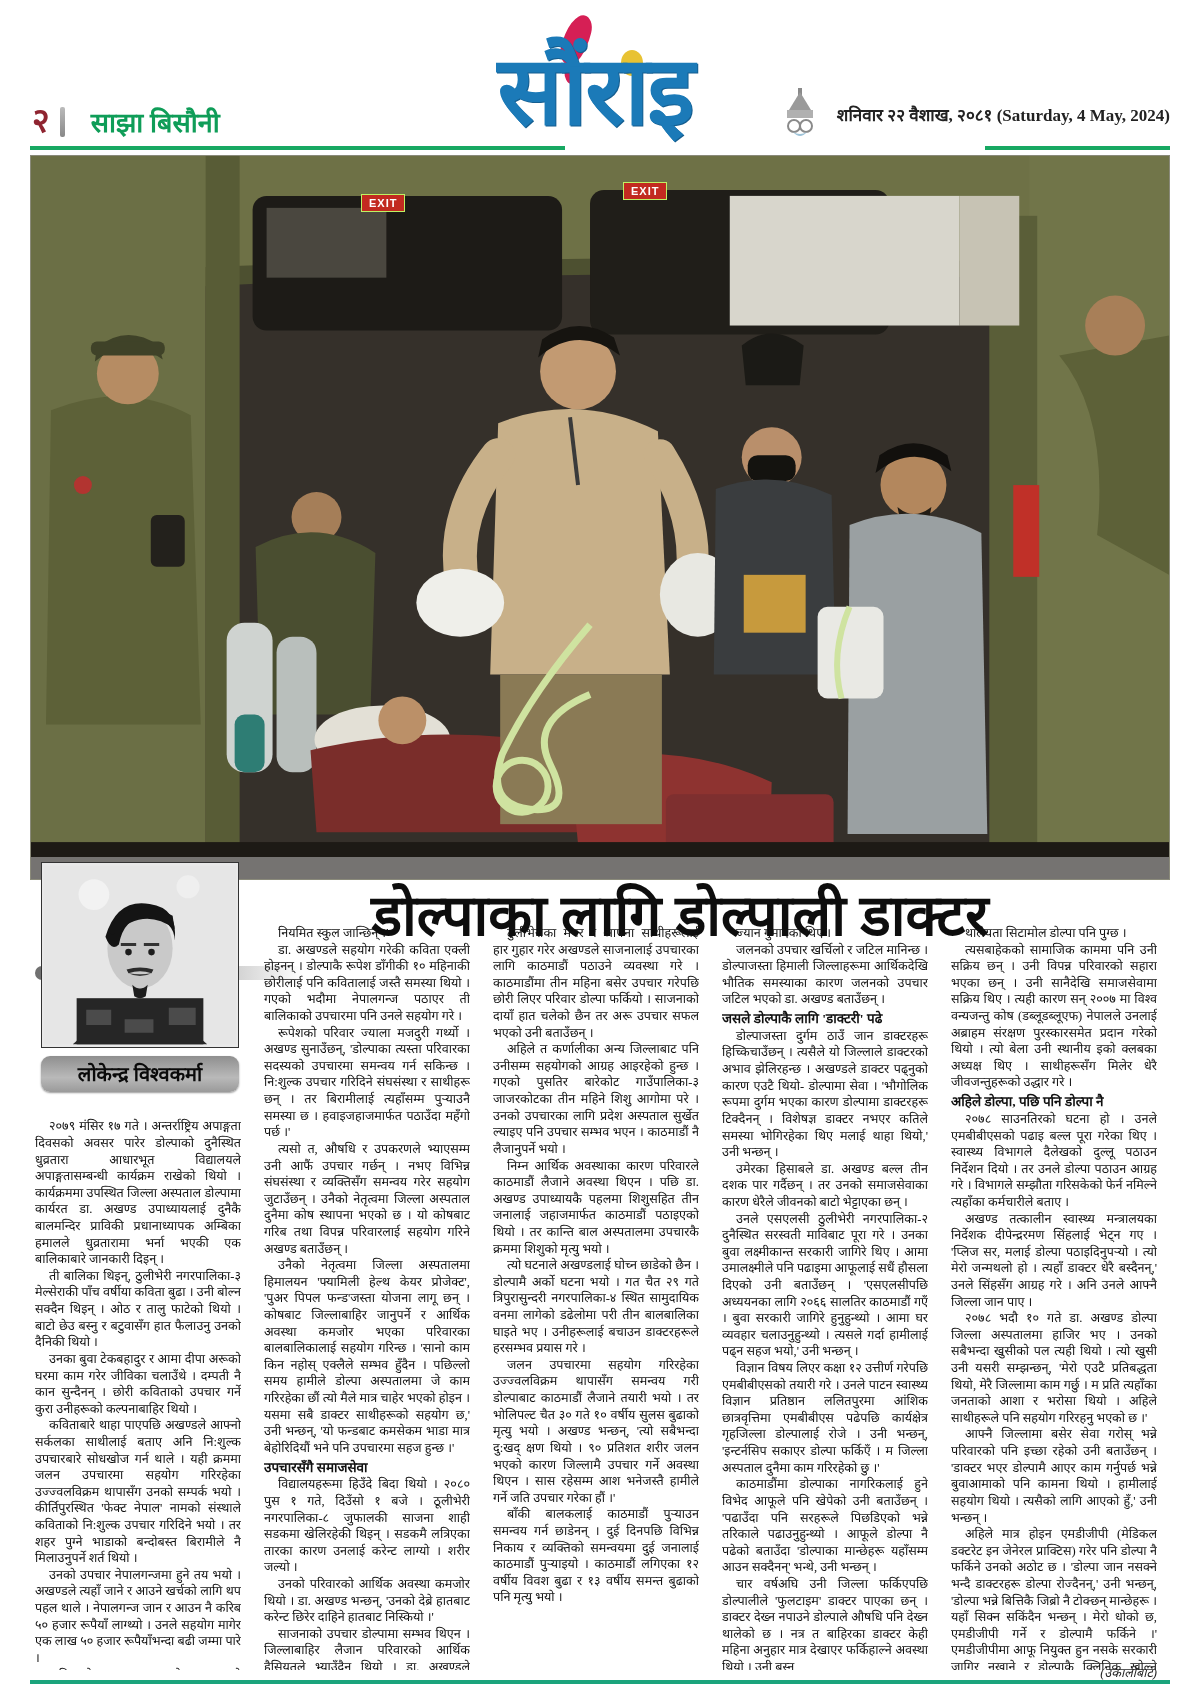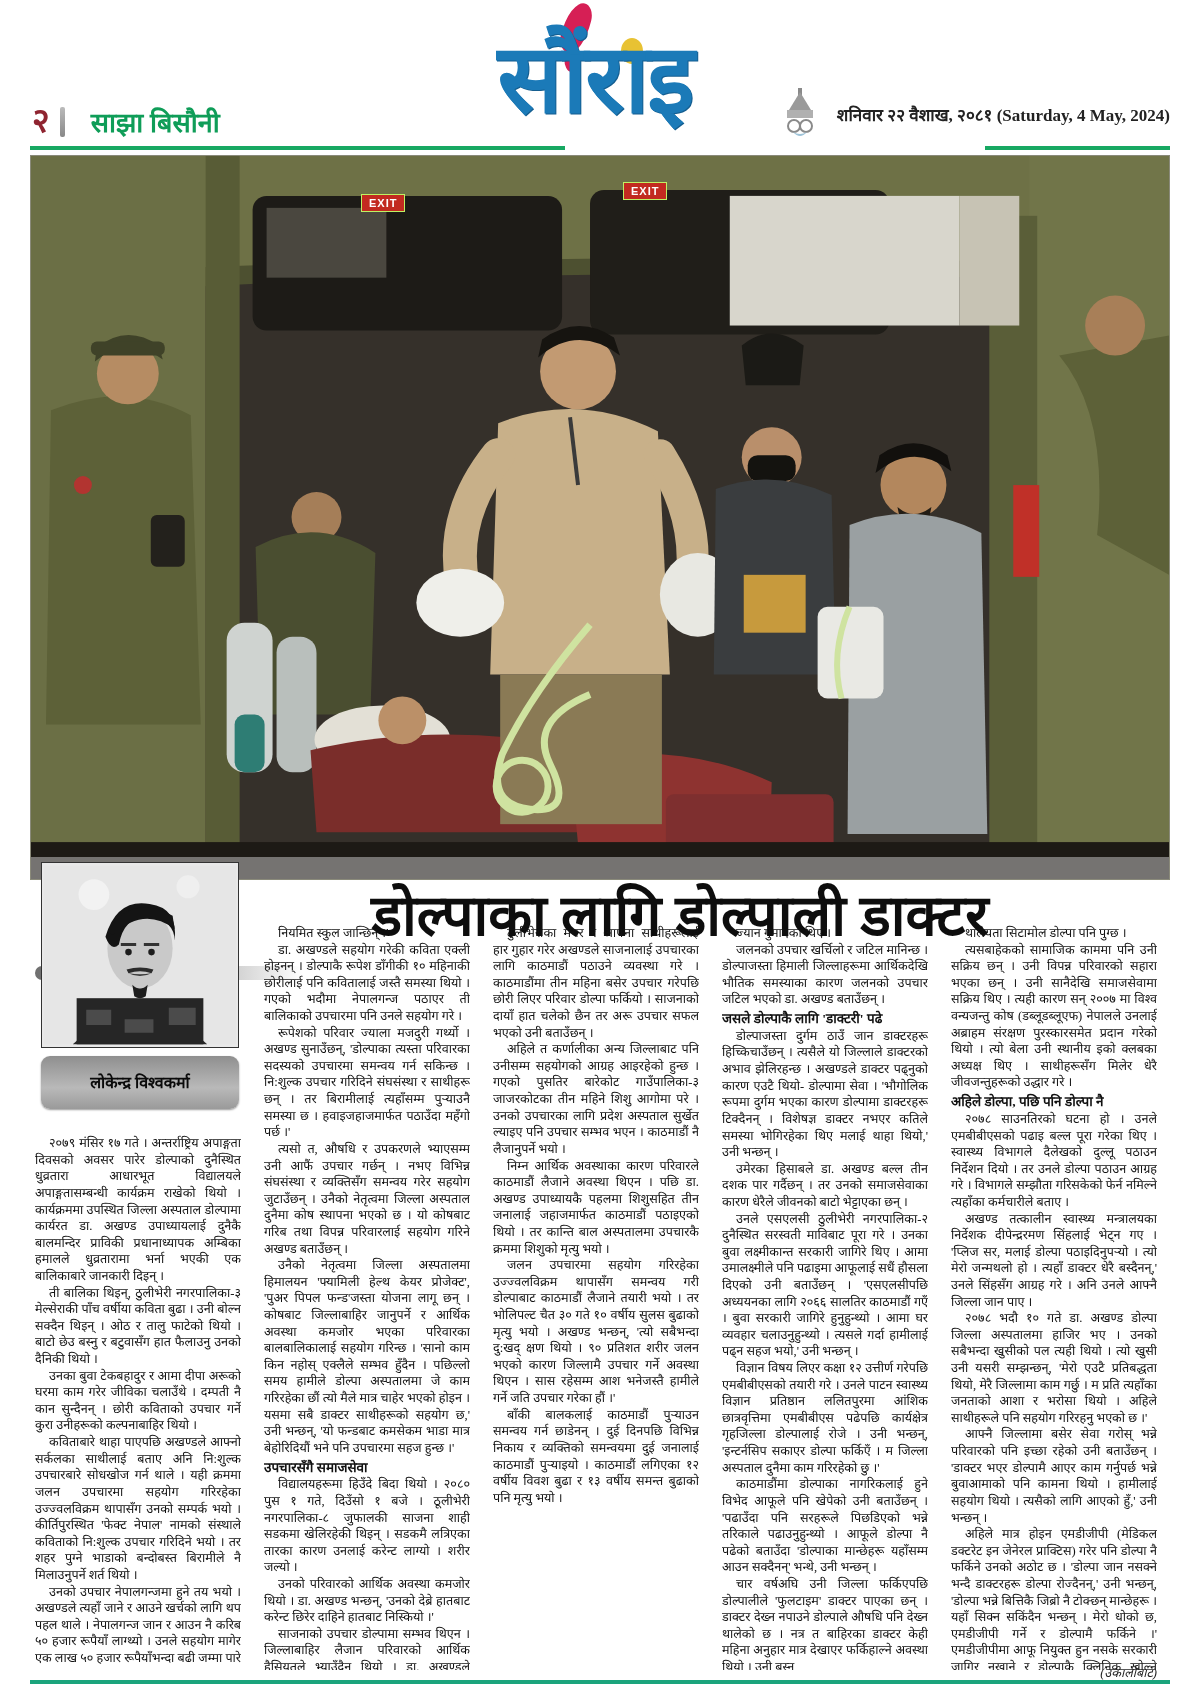--- a/index.html
+++ b/index.html
@@ -4,21 +4,21 @@
 <style>
   html,body{margin:0;padding:0;background:#ffffff;}
   .page{position:relative;width:1200px;height:1691px;background:#fff;overflow:hidden;
         font-family:"Liberation Serif", serif;color:#111;}
   
   .hleft{position:absolute;left:32px;top:96px;display:flex;align-items:baseline;gap:10px;}
   .pagenum{font-size:34px;font-weight:bold;color:#8f2430;}
   .hdiv{display:inline-block;width:5px;height:30px;background:linear-gradient(#bbb,#888);
         border-radius:2px;transform:translateY(5px);}
   .section{font-size:27px;font-weight:bold;color:#0f9d58;margin-left:16px;}
-  .masthead{position:absolute;left:385px;top:4px;width:420px;height:150px;text-align:center;}
+  .masthead{position:absolute;left:385px;top:16px;width:420px;height:150px;text-align:center;}
   .mtitle{position:absolute;left:0;right:0;top:18px;font-size:96px;line-height:1.2;font-weight:bold;
           color:#1b7ab8;letter-spacing:-2px;text-shadow:1px 1px 0 #155e90;}
   .flame{position:absolute;left:178px;top:-2px;width:26px;height:52px;background:#d61f55;
          border-radius:60% 40% 55% 45%/70% 30% 70% 30%;transform:rotate(14deg);}
   .flame:after{content:"";position:absolute;left:9px;top:44px;width:14px;height:26px;background:#d61f55;
          border-radius:50%;transform:rotate(-12deg);}
   .mdot{position:absolute;left:236px;top:34px;width:22px;height:26px;background:#e8c233;border-radius:50%;}
   .hright{position:absolute;right:30px;top:88px;display:flex;align-items:center;gap:18px;}
   .date{font-size:17px;font-weight:bold;color:#222;}
   .rule{position:absolute;height:4px;background:#17a862;top:146px;}
@@ -42,21 +42,21 @@
   .col{position:absolute;top:925px;width:206px;height:745px;overflow:hidden;
        font-size:12.6px;line-height:1.32;text-align:justify;}
   .col p{margin:0;text-indent:14px;}
   .col h4{margin:2px 0 0 0;font-size:13.5px;}
   .c1{left:35px;top:862px;height:808px;}
   .c2{left:264px;} .c3{left:493px;} .c4{left:722px;} .c5{left:951px;}
   .authorbox{width:198px;height:186px;border:1px solid #333;background:#e9e9e9;padding:2px;box-sizing:border-box;margin:0 0 8px 6px;}
   .authorbox svg{display:block;width:100%;height:100%;}
   .authorbadge{width:198px;margin:0 0 26px 6px;box-sizing:border-box;text-align:center;
                background:linear-gradient(#8f8f8f,#b9b9b9 60%,#9a9a9a);border-radius:9px;
-               font-weight:bold;font-size:16px;color:#0a0a0a;padding:16px 0;box-shadow:0 1px 2px rgba(0,0,0,.4);}
+               font-weight:bold;font-size:20px;color:#0a0a0a;padding:5px 0;box-shadow:0 1px 2px rgba(0,0,0,.4);}
   .attribution{position:absolute;left:951px;top:1646px;width:206px;text-align:right;
                font-style:italic;font-size:12.6px;color:#222;margin-top:18px;}
   .bottomrule{position:absolute;left:30px;top:1680px;width:1140px;height:4px;background:#1ba47c;}
 </style>
 </head>
 <body>
 
 <div class="page">
 
   <div class="hleft">
@@ -209,20 +209,21 @@
     <h4>उपचारसँगै समाजसेवा</h4>
     <p>विद्यालयहरूमा हिउँदे बिदा थियो । २०८० पुस १ गते, दिउँसो १ बजे । ठूलीभेरी नगरपालिका-८ जुफालकी साजना शाही सडकमा खेलिरहेकी थिइन् । सडकमै लत्रिएका तारका कारण उनलाई करेन्ट लाग्यो । शरीर जल्यो ।</p>
     <p>उनको परिवारको आर्थिक अवस्था कमजोर थियो । डा. अखण्ड भन्छन्, 'उनको देब्रे हातबाट करेन्ट छिरेर दाहिने हातबाट निस्कियो ।'</p>
     <p>साजनाको उपचार डोल्पामा सम्भव थिएन । जिल्लाबाहिर लैजान परिवारको आर्थिक हैसियतले भ्याउँदैन थियो । डा. अखण्डले साजनाको उपचार खर्च विद्युत प्राधिकरणले बेहोर्नुपर्ने प्रस्ताव राखे । उनी भन्छन्, 'त्यो बच्चाको दोष थिएन । तारहरू त प्राधिकरणले व्यवस्थित पार्नुपर्‍यो नि । उपचार खर्च बेहोर्न मानिरहेको अवस्था थिएन । मुद्दा प्रक्रिया अगाडि बढाउने बताएपछि खर्च बेहोर्ने भयो ।'</p>
   </section>
 
   <section class="col c3">
     <p>ठुलीभेरीका मेयर र आफ्ना साथीहरूलाई हार गुहार गरेर अखण्डले साजनालाई उपचारका लागि काठमाडौं पठाउने व्यवस्था गरे । काठमाडौंमा तीन महिना बसेर उपचार गरेपछि छोरी लिएर परिवार डोल्पा फर्कियो । साजनाको दायाँ हात चलेको छैन तर अरू उपचार सफल भएको उनी बताउँछन् ।</p>
     <p>अहिले त कर्णालीका अन्य जिल्लाबाट पनि उनीसम्म सहयोगको आग्रह आइरहेको हुन्छ । गएको पुसतिर बारेकोट गाउँपालिका-३ जाजरकोटका तीन महिने शिशु आगोमा परे । उनको उपचारका लागि प्रदेश अस्पताल सुर्खेत ल्याइए पनि उपचार सम्भव भएन । काठमाडौं नै लैजानुपर्ने भयो ।</p>
     <p>निम्न आर्थिक अवस्थाका कारण परिवारले काठमाडौं लैजाने अवस्था थिएन । पछि डा. अखण्ड उपाध्यायकै पहलमा शिशुसहित तीन जनालाई जहाजमार्फत काठमाडौं पठाइएको थियो । तर कान्ति बाल अस्पतालमा उपचारकै क्रममा शिशुको मृत्यु भयो ।</p>
+    <p>त्यो घटनाले अखण्डलाई घोच्न छाडेको छैन । डोल्पामै अर्को घटना भयो । गत चैत २९ गते त्रिपुरासुन्दरी नगरपालिका-४ स्थित सामुदायिक वनमा लागेको डढेलोमा परी तीन बालबालिका घाइते भए । उनीहरूलाई बचाउन डाक्टरहरूले हरसम्भव प्रयास गरे ।</p>
     <p>जलन उपचारमा सहयोग गरिरहेका उज्ज्वलविक्रम थापासँग समन्वय गरी डोल्पाबाट काठमाडौं लैजाने तयारी भयो । तर भोलिपल्ट चैत ३० गते १० वर्षीय सुलस बुढाको मृत्यु भयो । अखण्ड भन्छन्, 'त्यो सबैभन्दा दु:खद् क्षण थियो । ९० प्रतिशत शरीर जलन भएको कारण जिल्लामै उपचार गर्ने अवस्था थिएन । सास रहेसम्म आश भनेजस्तै हामीले गर्ने जति उपचार गरेका हौं ।'</p>
     <p>बाँकी बालकलाई काठमाडौं पुर्‍याउन समन्वय गर्न छाडेनन् । दुई दिनपछि विभिन्न निकाय र व्यक्तिको समन्वयमा दुई जनालाई काठमाडौं पुर्‍याइयो । काठमाडौं लगिएका १२ वर्षीय विवश बुढा र १३ वर्षीय समन्त बुढाको पनि मृत्यु भयो ।</p>
 
   </section>
 
   <section class="col c4">
     <p>ज्यान गुमाएका थिए ।</p>
     <p>जलनको उपचार खर्चिलो र जटिल मानिन्छ । डोल्पाजस्ता हिमाली जिल्लाहरूमा आर्थिकदेखि भौतिक समस्याका कारण जलनको उपचार जटिल भएको डा. अखण्ड बताउँछन् ।</p>
     <h4>जसले डोल्पाकै लागि 'डाक्टरी' पढे</h4>
     <p>डोल्पाजस्ता दुर्गम ठाउँ जान डाक्टरहरू हिच्किचाउँछन् । त्यसैले यो जिल्लाले डाक्टरको अभाव झेलिरहन्छ । अखण्डले डाक्टर पढ्नुको कारण एउटै थियो- डोल्पामा सेवा । 'भौगोलिक रूपमा दुर्गम भएका कारण डोल्पामा डाक्टरहरू टिक्दैनन् । विशेषज्ञ डाक्टर नभएर कतिले समस्या भोगिरहेका थिए मलाई थाहा थियो,' उनी भन्छन् ।</p>

